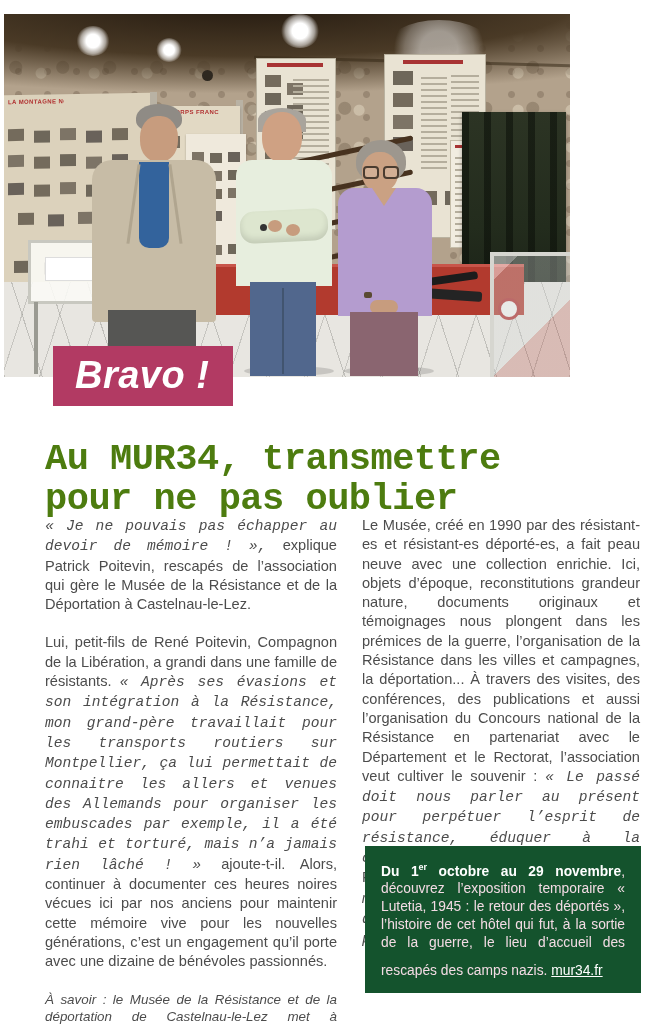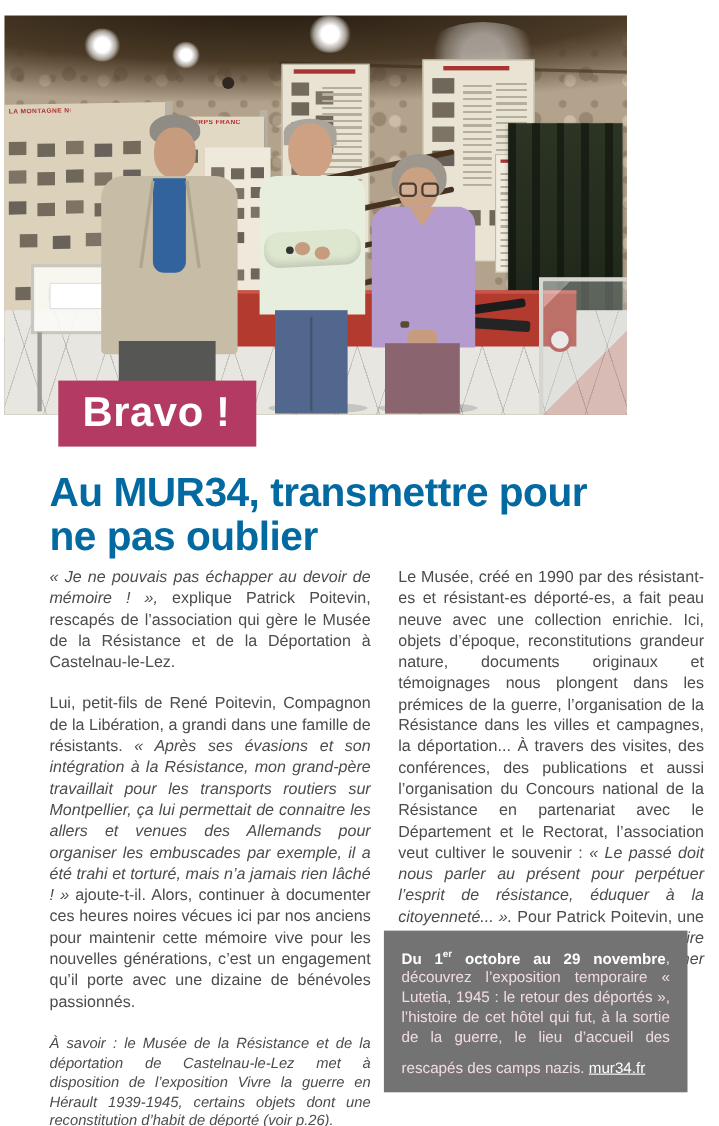--- a/index.html
+++ b/index.html
@@ -122,32 +122,32 @@
   .pwr .rg1{left:25px;} .pwr .rg2{left:45px;}
   .pwr .sweater{left:0;top:48px;width:94px;height:128px;border-radius:16px 16px 0 0;background:#b49ccf;}
   .pwr .vneck{left:34px;top:48px;width:24px;height:18px;background:#caa183;clip-path:polygon(0 0,100% 0,50% 100%);}
   .pwr .hands{left:32px;top:160px;width:28px;height:14px;border-radius:7px;background:#c79c7e;}
   .pwr .watch{left:26px;top:152px;width:8px;height:6px;background:#5a4a32;border-radius:2px;}
   .pwr .pants{left:12px;top:172px;width:68px;height:64px;background:#8a6570;}
 
   
   .badge{position:absolute;left:53px;top:346px;background:#b23a63;color:#fff;
          font-weight:bold;font-size:38px;line-height:1;padding:10px 24px 12px 22px;
-         font-family:"Liberation Sans",sans-serif;letter-spacing:.5px;}
-  .headline{position:absolute;left:45px;top:428px;width:520px;
-            font-family:Liberation Sans, sans-serif;font-weight:bold;
-            font-size:37px;line-height:1.08;color:#0369a1;letter-spacing:-.5px;}
+         font-family:"Liberation Sans",sans-serif;letter-spacing:.5px;font-style:italic;}
+  .headline{position:absolute;left:45px;top:440px;width:520px;
+            font-family:Liberation Mono, monospace;font-weight:bold;
+            font-size:37px;line-height:1.08;color:#4d7c0f;letter-spacing:-.5px;}
   .col{position:absolute;top:516px;color:#4c4c4c;font-size:14.6px;line-height:19.3px;
        text-align:justify;hyphens:auto;-webkit-hyphens:auto;}
   .colL{left:45px;width:292px;}
   .colR{left:362px;width:278px;}
   .col p{margin:0 0 19px 0;}
-  .it{font-style:italic;}
+  .it{font-style:italic;font-family:Liberation Mono, monospace;}
   .note{font-size:13.4px;line-height:17.6px;font-style:italic;margin-top:54px;}
-  .infobox{position:absolute;left:349px;top:846px;width:244px;background:#737373;
+  .infobox{position:absolute;left:365px;top:846px;width:244px;background:#14532d;
            color:#f3dbe4;font-size:13.8px;line-height:17.8px;text-align:justify;
            padding:13px 16px 14px 16px;}
   .infobox b{color:#ffffff;}
   .infobox sup{font-size:9px;}
   .infobox a{display:inline-block;margin-top:10px;color:#ffffff;text-decoration:underline;cursor:pointer;}
 </style>
 </head>
 <body>
 
 <div class="page">

